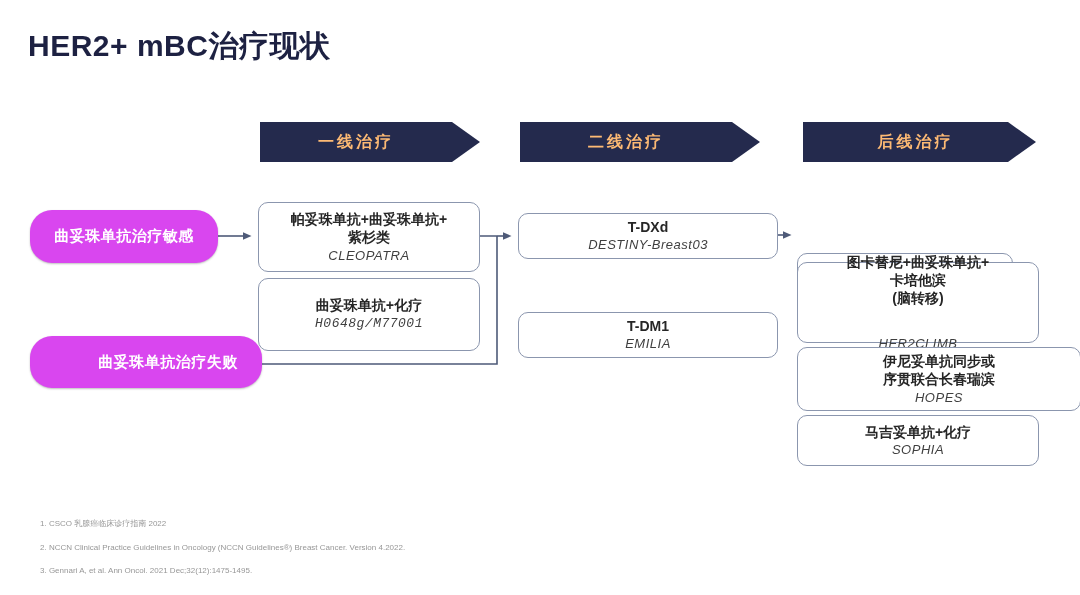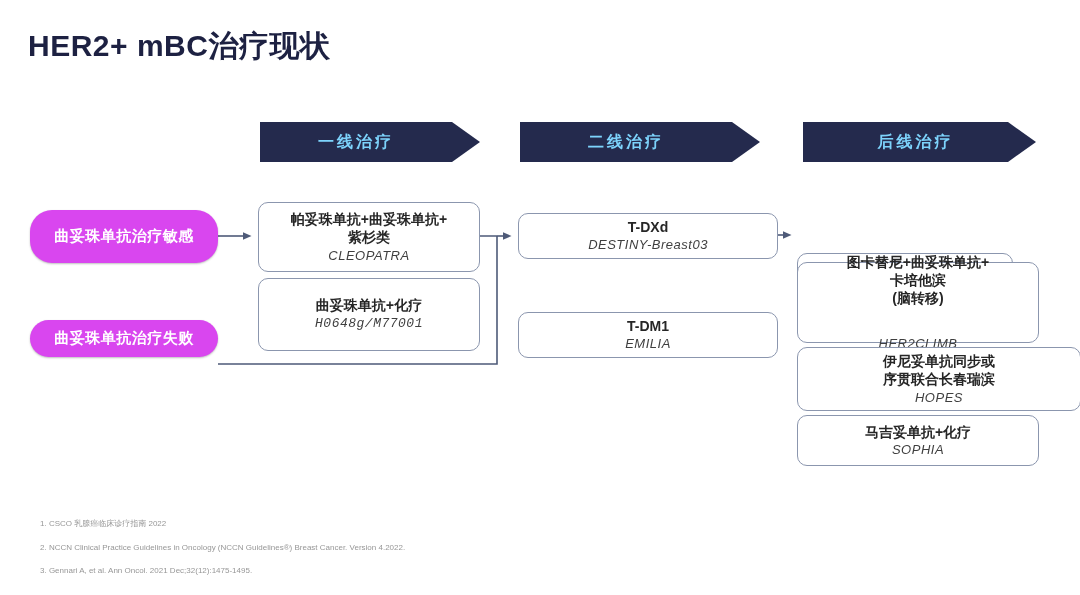--- a/index.html
+++ b/index.html
@@ -16,35 +16,35 @@
     font-size:30px;font-weight:bold;color:#1d2142;
     letter-spacing:0.5px;margin:0;
   }
   
   .stage-arrow{
     position:absolute;top:122px;height:40px;
     background:#242a4d;
     clip-path:polygon(0 0, calc(100% - 28px) 0, 100% 50%, calc(100% - 28px) 100%, 0 100%);
     display:flex;align-items:center;justify-content:center;
     padding-right:28px;box-sizing:border-box;
-    color:#7dd3fc;font-size:16px;font-weight:bold;letter-spacing:3px;
+    color:#fdba74;font-size:16px;font-weight:bold;letter-spacing:3px;
   }
   .stage-1{left:260px;width:220px;}
   .stage-2{left:520px;width:240px;}
   .stage-3{left:803px;width:233px;padding-left:20px;}
   
   .group-box{
     position:absolute;left:30px;width:188px;
     background:#d946ef;border-radius:22px;
     display:flex;align-items:center;justify-content:center;
     color:#ffffff;font-size:15px;font-weight:bold;letter-spacing:0.5px;
     box-shadow:0 1px 2px rgba(0,0,0,0.25);
   }
   .group-1{top:210px;height:53px;}
-  .group-2{top:320px;height:37px;}
+  .group-2{top:336px;height:52px;padding-left:44px;}
   
   .tbox{
     position:absolute;
     background:#ffffff;
     border:1.6px solid #8b96ae;
     border-radius:10px;
     box-sizing:border-box;
     display:flex;flex-direction:column;align-items:center;justify-content:center;
     text-align:center;
     padding:3px 6px;

